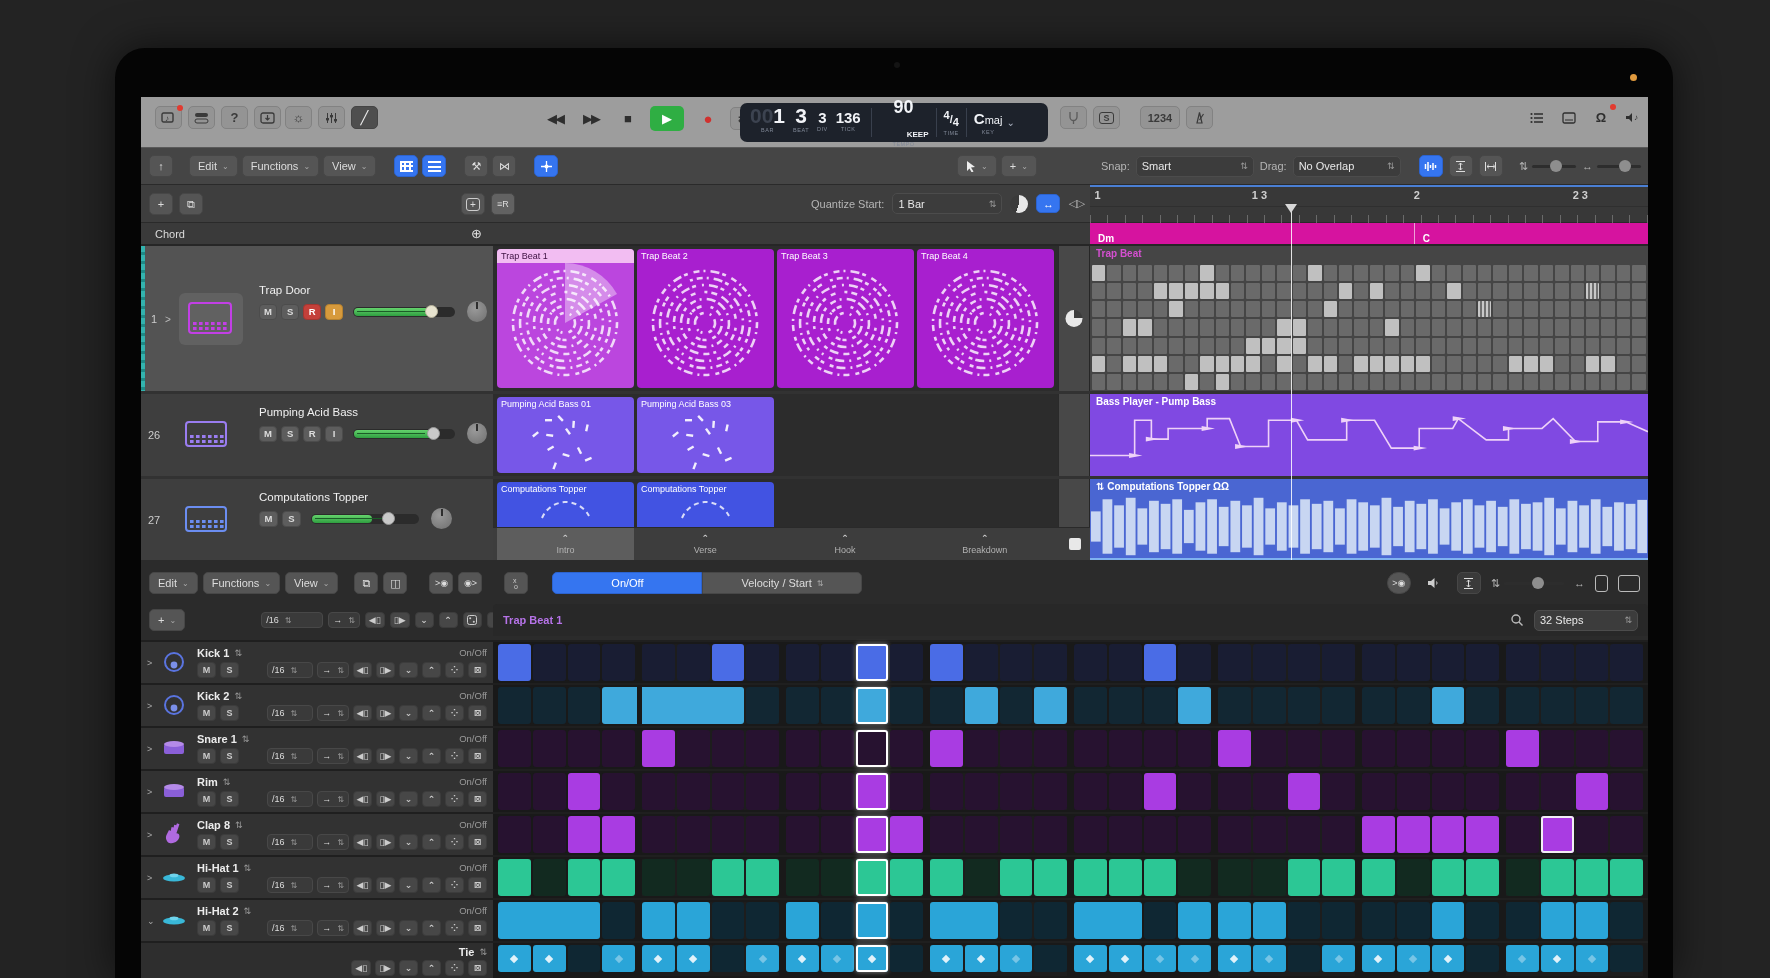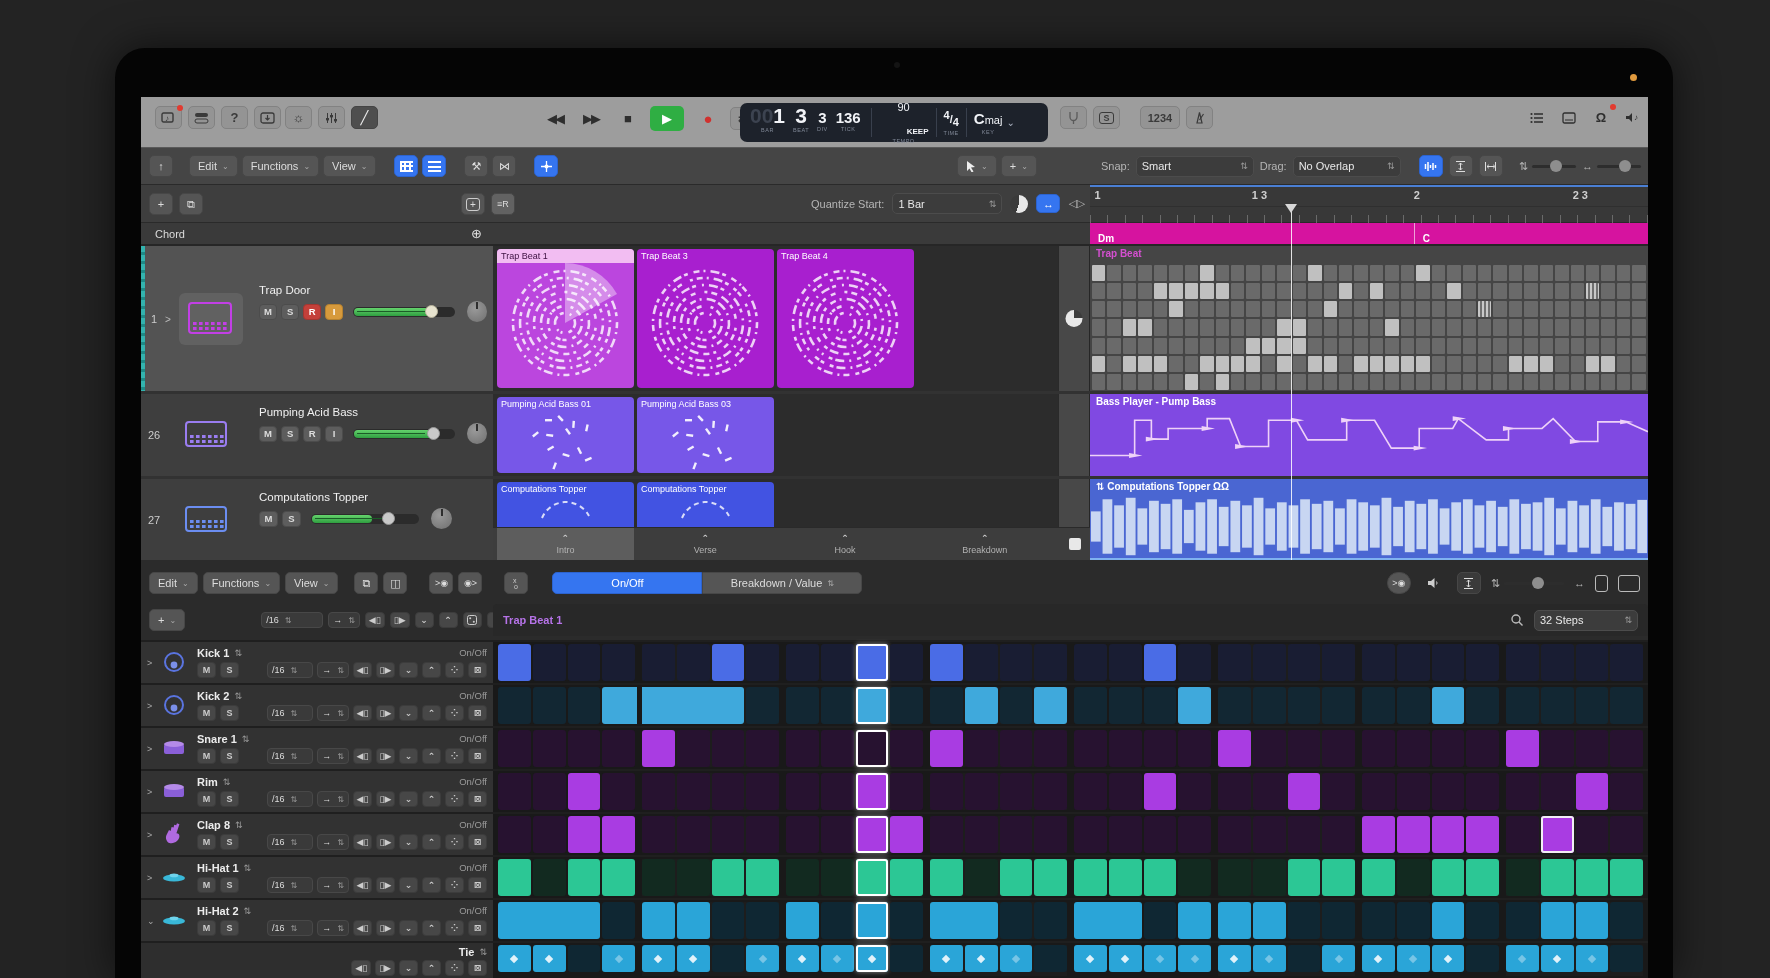--- a/index.html
+++ b/index.html
@@ -21,21 +21,21 @@
   .reddot{position:absolute;right:-2px;top:-2px;width:6px;height:6px;border-radius:50%;background:#e23b30;}
   .lcd{position:absolute;left:599px;top:6px;width:308px;height:39px;background:#1d222b;border-radius:7px;display:flex;align-items:stretch;color:#f2f4f8;}
   .lcd-sec{display:flex;flex-direction:column;align-items:center;justify-content:center;padding:0 7px;position:relative;}
   .lcd-div{width:1px;background:#39404d;margin:5px 0;}
   .lcd-main{display:flex;align-items:baseline;gap:8px;padding:2px 10px 0 10px;}
   .lcd-num{display:flex;flex-direction:column;align-items:center;line-height:1;}
   .lcd-big{font-size:21px;font-weight:bold;}
   .lcd-mid{font-size:15px;font-weight:bold;}
   .lcd-lab{font-size:5.5px;color:#808897;margin-top:2px;letter-spacing:.5px;}
   .ghost{color:#3c4350;font-size:21px;font-weight:bold;}
-  .lcd-tempo{font-size:11px;font-weight:normal;line-height:1;}
+  .lcd-tempo{font-size:18px;font-weight:bold;line-height:1;}
   .lcd-keep{font-size:8px;font-weight:bold;line-height:1;margin-top:15px;padding-left:28px;}
   .timesig{font-size:11px;font-weight:bold;line-height:1;}
   .timesig .tt{font-size:11px;vertical-align:4px;}
   .timesig .tb2{font-size:11px;vertical-align:-3px;}
   .keyname{font-size:15px;font-weight:bold;}
   .keyname small{font-size:11px;font-weight:normal;}
   .lcd-chev{color:#aab2c0;font-size:10px;margin-left:4px;}
 
   
   .mbtn{background:#555;border:1px solid #474747;color:#ddd;border-radius:5px;font-size:11px;padding:2px 8px;display:flex;align-items:center;gap:5px;height:22px;}
@@ -535,20 +535,32 @@
                 <div class="cellname">Trap Beat 1</div>
                 <div style="position: absolute; inset: 0px;"><svg width="137" height="139" viewBox="0 0 137 139" preserveAspectRatio="none">
                     <circle cx="68" cy="74" r="10" fill="none" stroke="rgba(255,255,255,.8)" stroke-width="2.6" stroke-dasharray="2 5 9 3 4 6" transform="rotate(130 68 74)"></circle>
                     <circle cx="68" cy="74" r="17" fill="none" stroke="rgba(255,255,255,.8)" stroke-width="2.6" stroke-dasharray="4 2 5 9 3 4 6" transform="rotate(221 68 74)"></circle>
                     <circle cx="68" cy="74" r="24" fill="none" stroke="rgba(255,255,255,.8)" stroke-width="2.6" stroke-dasharray="6 4 2 5 9 3 4 6" transform="rotate(312 68 74)"></circle>
                     <circle cx="68" cy="74" r="31" fill="none" stroke="rgba(255,255,255,.8)" stroke-width="2.6" stroke-dasharray="5 9 3 4 6" transform="rotate(403 68 74)"></circle>
                     <circle cx="68" cy="74" r="38" fill="none" stroke="rgba(255,255,255,.8)" stroke-width="2.6" stroke-dasharray="2 5 9 3 4 6" transform="rotate(494 68 74)"></circle>
                     <circle cx="68" cy="74" r="45" fill="none" stroke="rgba(255,255,255,.8)" stroke-width="2.6" stroke-dasharray="4 2 5 9 3 4 6" transform="rotate(585 68 74)"></circle>
                     <circle cx="68" cy="74" r="52" fill="none" stroke="rgba(255,255,255,.8)" stroke-width="2.6" stroke-dasharray="6 4 2 5 9 3 4 6" transform="rotate(676 68 74)"></circle>
                     <path d="M68 74 L68 14 A60 60 0 0 1 120 45 Z" fill="rgba(255,255,255,.38)"></path>
+                  </svg></div>
+              </div>
+              <div class="cell" style="background: rgb(168, 31, 207);">
+                <div class="cellname">Trap Beat 2</div>
+                <div style="position: absolute; inset: 0px;"><svg width="137" height="139" viewBox="0 0 137 139" preserveAspectRatio="none">
+                    <circle cx="68" cy="74" r="10" fill="none" stroke="rgba(255,255,255,.8)" stroke-width="2.6" stroke-dasharray="2 5 9 3 4 6" transform="rotate(130 68 74)"></circle>
+                    <circle cx="68" cy="74" r="17" fill="none" stroke="rgba(255,255,255,.8)" stroke-width="2.6" stroke-dasharray="4 2 5 9 3 4 6" transform="rotate(221 68 74)"></circle>
+                    <circle cx="68" cy="74" r="24" fill="none" stroke="rgba(255,255,255,.8)" stroke-width="2.6" stroke-dasharray="6 4 2 5 9 3 4 6" transform="rotate(312 68 74)"></circle>
+                    <circle cx="68" cy="74" r="31" fill="none" stroke="rgba(255,255,255,.8)" stroke-width="2.6" stroke-dasharray="5 9 3 4 6" transform="rotate(403 68 74)"></circle>
+                    <circle cx="68" cy="74" r="38" fill="none" stroke="rgba(255,255,255,.8)" stroke-width="2.6" stroke-dasharray="2 5 9 3 4 6" transform="rotate(494 68 74)"></circle>
+                    <circle cx="68" cy="74" r="45" fill="none" stroke="rgba(255,255,255,.8)" stroke-width="2.6" stroke-dasharray="4 2 5 9 3 4 6" transform="rotate(585 68 74)"></circle>
+                    <circle cx="68" cy="74" r="52" fill="none" stroke="rgba(255,255,255,.8)" stroke-width="2.6" stroke-dasharray="6 4 2 5 9 3 4 6" transform="rotate(676 68 74)"></circle>
                   </svg></div>
               </div>
               <div class="cell" style="background: rgb(168, 31, 207);">
                 <div class="cellname">Trap Beat 3</div>
                 <div style="position: absolute; inset: 0px;"><svg width="137" height="139" viewBox="0 0 137 139" preserveAspectRatio="none">
                     <circle cx="68" cy="74" r="10" fill="none" stroke="rgba(255,255,255,.8)" stroke-width="2.6" stroke-dasharray="2 5 9 3 4 6" transform="rotate(130 68 74)"></circle>
                     <circle cx="68" cy="74" r="17" fill="none" stroke="rgba(255,255,255,.8)" stroke-width="2.6" stroke-dasharray="4 2 5 9 3 4 6" transform="rotate(221 68 74)"></circle>
                     <circle cx="68" cy="74" r="24" fill="none" stroke="rgba(255,255,255,.8)" stroke-width="2.6" stroke-dasharray="6 4 2 5 9 3 4 6" transform="rotate(312 68 74)"></circle>
                     <circle cx="68" cy="74" r="31" fill="none" stroke="rgba(255,255,255,.8)" stroke-width="2.6" stroke-dasharray="5 9 3 4 6" transform="rotate(403 68 74)"></circle>
                     <circle cx="68" cy="74" r="38" fill="none" stroke="rgba(255,255,255,.8)" stroke-width="2.6" stroke-dasharray="2 5 9 3 4 6" transform="rotate(494 68 74)"></circle>
@@ -1097,21 +1109,21 @@
                   <text x="3" y="12" font-size="7" fill="#ccc">o</text>
                 </svg>
               </span>
             </div>
         <span style="width:14px"></span>
         <div style="display:flex">
           <div class="mbtn blue" style="width:150px;justify-content:center;border-radius:5px 0 0 5px">
                 <span>On/Off</span>
               </div>
           <div class="mbtn" style="width:160px;justify-content:center;border-radius:0 5px 5px 0">
-                <span>Breakdown / Value</span>
+                <span>Velocity / Start</span>
                 <span class="cv">⇅</span>
               </div>
         </div>
         <div style="margin-left:auto;display:flex;gap:10px;align-items:center">
           <div class="mbtn sq" style="border-radius:11px">
                 <span style="font-size:9px">&gt;◉</span>
               </div>
           <div class="tb-plain" style="color:#ccc">
                 <span class="icon-svg">
                   <svg width="14" height="12">

